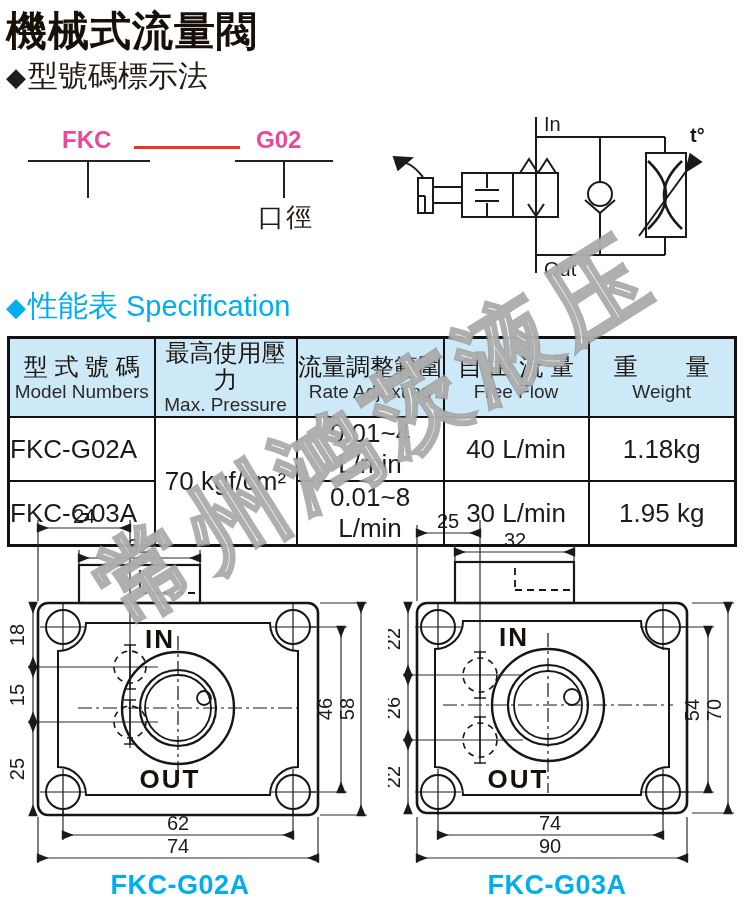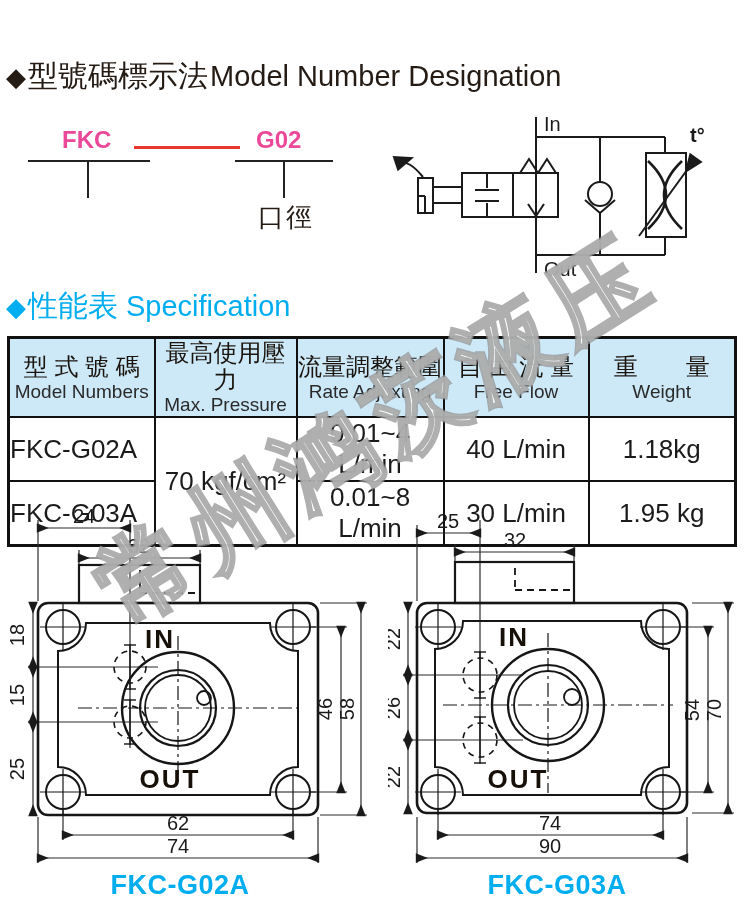--- a/index.html
+++ b/index.html
@@ -45,25 +45,25 @@
     transform:rotate(-32deg);transform-origin:30px 60px;
     pointer-events:none;z-index:50;white-space:nowrap;
     font-family:"DejaVu Sans",sans-serif;
   }
 </style>
 </head>
 <body>
 
 <div class="page">
 
+  <div class="abs title">機械式流量閥</div>
 
   <div class="abs sec-head">
     <span class="dia">◆</span>
     <span class="zh">型號碼標示法</span>
-    <span class="en">Model Number Designation</span>
   </div>
 
   <div class="abs mcode" style="left:62px;top:126px;">FKC</div>
   <div class="abs redline" style="left:134px;top:146px;width:106px;"></div>
   <div class="abs mcode" style="left:256px;top:126px;">G02</div>
   <div class="abs uline" style="left:28px;top:160px;width:122px;"></div>
   <div class="abs uline" style="left:235px;top:160px;width:98px;"></div>
   <div class="abs vtick" style="left:87px;top:160px;height:38px;"></div>
   <div class="abs vtick" style="left:283px;top:160px;height:38px;"></div>
   <div class="abs mlabel" style="left:258px;top:200px;">口徑</div>

